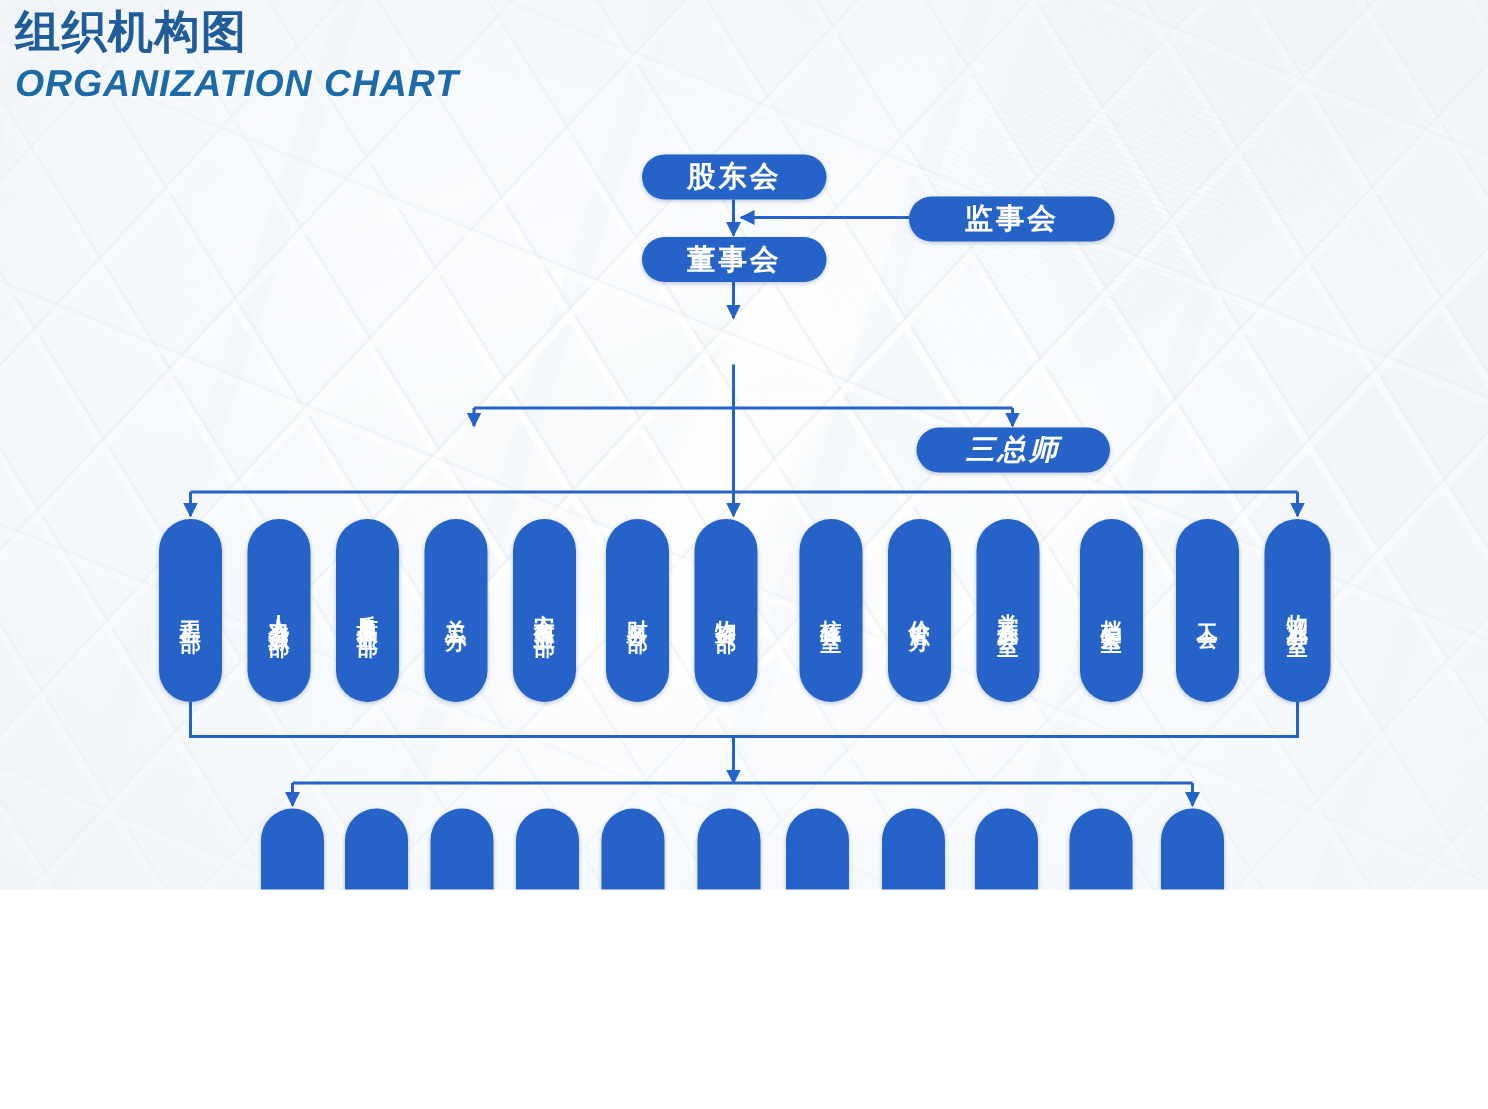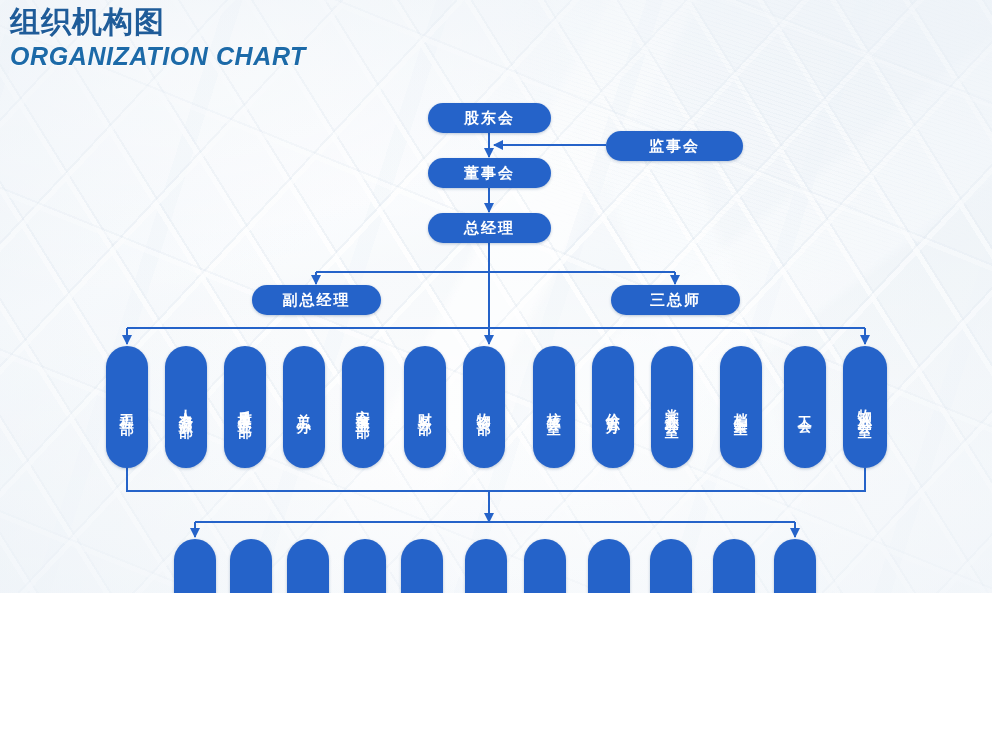--- a/index.html
+++ b/index.html
@@ -145,21 +145,21 @@
     align-items: center;
     justify-content: center;
     box-shadow: 0 1px 3px rgba(20,60,120,.28);
     font-weight: 700;
     user-select: none;
   }
 
   
   .node.h {
     height: 30px;
-    font-size: 15px;
+    font-size: 19px;
     letter-spacing: 2px;
     padding: 1px 12px;
     white-space: nowrap;
   }
 
   
   .node.v {
     writing-mode: vertical-rl;
     text-orientation: upright;
     font-size: 14px;
@@ -223,25 +223,23 @@
       <line x1="795" y1="522" x2="795" y2="537" marker-end="url(#ah)"></line>
     </g>
   </svg>
 
   <div class="node h" style="left:428px; top:103px; width:123px;">股东会</div>
 
   <div class="node h" style="left:428px; top:158px; width:123px;">董事会</div>
 
   <div class="node h" style="left:606px; top:131px; width:137px;">监事会</div>
 
-  <div class="node h" style="left:428px; top:213px; width:123px;">总经理</div>
-
-  <div class="node h" style="left:252px; top:285px; width:129px;">副总经理</div>
-
-  <div class="node h" style="left:611px; top:285px; width:129px;">三总师</div>
+
+
+  <div class="node h" style="left:611px; top:285px; width:129px;font-style:italic;">三总师</div>
 
   <div class="node v" style="left:106px; top:346px; width:42px; height:122px;">工程部</div>
   <div class="node v" style="left:165px; top:346px; width:42px; height:122px;">人力资源部</div>
   <div class="node v" style="left:224px; top:346px; width:42px; height:122px;">质量保证部</div>
   <div class="node v" style="left:283px; top:346px; width:42px; height:122px;">总工办</div>
   <div class="node v" style="left:342px; top:346px; width:42px; height:122px;">安全保卫部</div>
   <div class="node v" style="left:404px; top:346px; width:42px; height:122px;">财务部</div>
   <div class="node v" style="left:463px; top:346px; width:42px; height:122px;">物资部</div>
   <div class="node v" style="left:533px; top:346px; width:42px; height:122px;">核算室</div>
   <div class="node v" style="left:592px; top:346px; width:42px; height:122px;">价管办</div>

